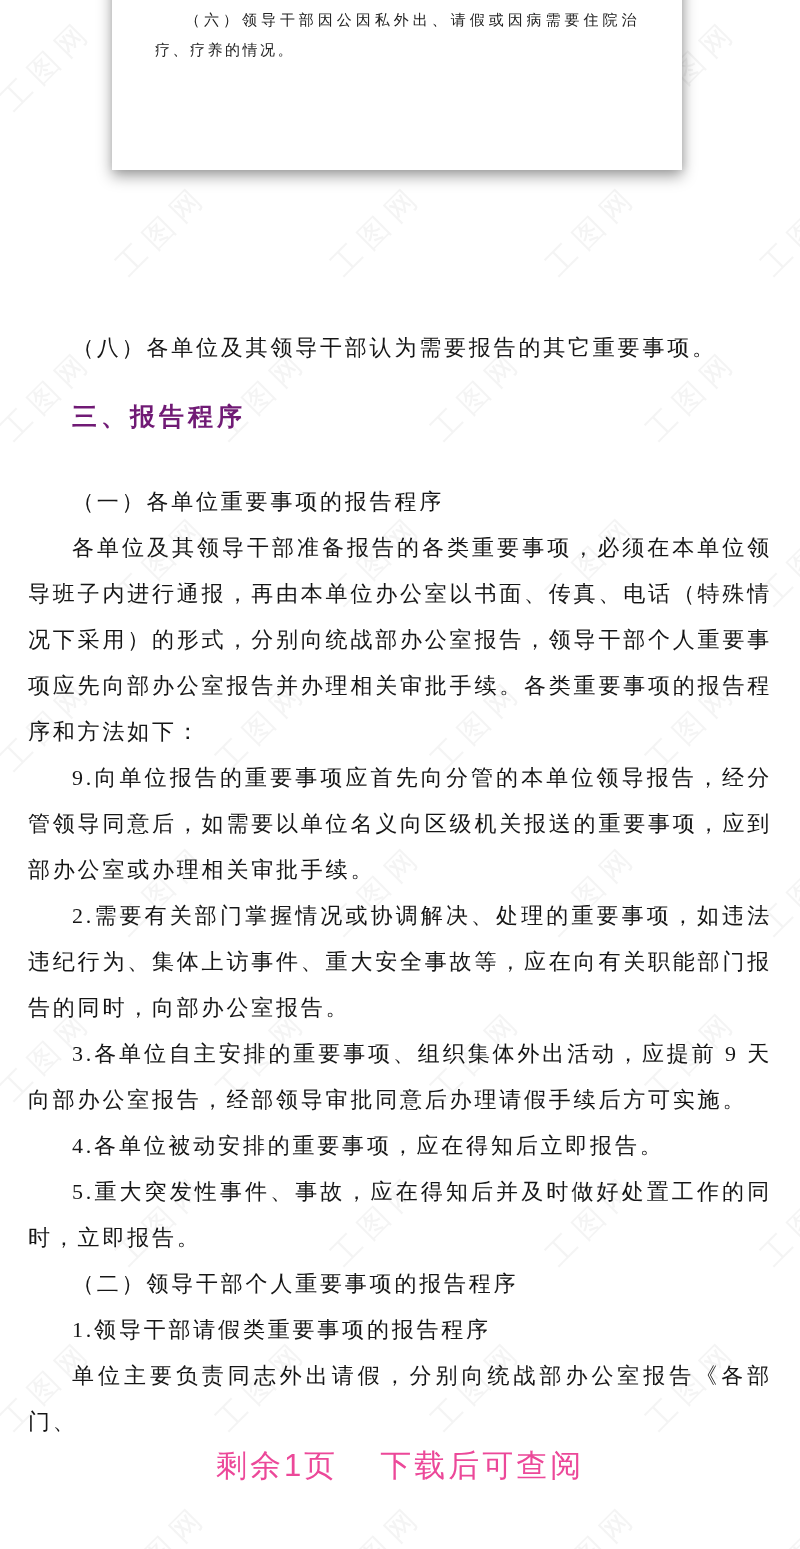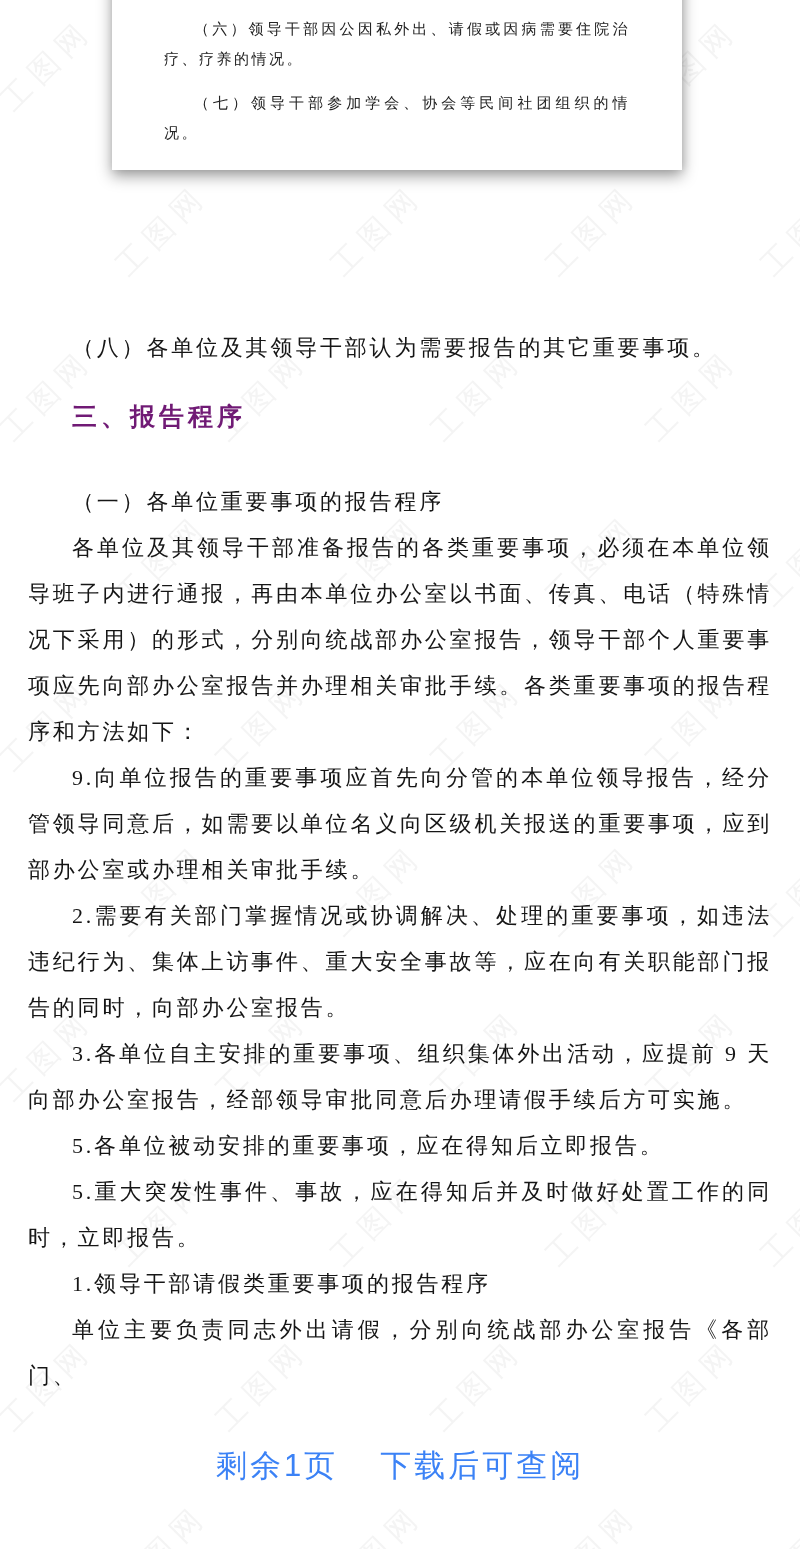--- a/index.html
+++ b/index.html
@@ -40,21 +40,21 @@
     top: -206px;
     width: 570px;
     height: 376px;
     box-sizing: border-box;
     padding: 206px 38px 0 38px;
     background: #ffffff;
     box-shadow: 0 6px 14px rgba(0,0,0,0.38), 2px 0 8px rgba(0,0,0,0.10);
     z-index: 2;
   }
   .doc-card p {
-    margin: 14px;
+    margin: 5px;
     text-indent: 2em;
     font-family: "Liberation Serif", "DejaVu Serif", serif;
     font-size: 15px;
     line-height: 30px;
     letter-spacing: 2.5px;
     color: #222222;
     text-align: justify;
   }
 
   
@@ -102,21 +102,21 @@
   .footer {
     position: absolute;
     left: 0;
     top: 1445px;
     width: 100%;
     text-align: center;
     z-index: 3;
     font-family: "Liberation Sans", "DejaVu Sans", sans-serif;
     font-size: 31px;
     letter-spacing: 3px;
-    color: #3b82f6;
+    color: #ec4899;
   }
   .footer .hint {
     margin-left: 42px;
   }
 </style>
 </head>
 <body>
 
 <div class="page">
 
@@ -159,35 +159,35 @@
       <span class="wm" style="color: rgb(138, 138, 138); left: 635px; top: 1365px;">工图网</span>
       <span class="wm" style="color: rgb(138, 138, 138); left: 105px; top: 1530px;">工图网</span>
       <span class="wm" style="color: rgb(138, 138, 138); left: 320px; top: 1530px;">工图网</span>
       <span class="wm" style="color: rgb(138, 138, 138); left: 535px; top: 1530px;">工图网</span>
       <span class="wm" style="color: rgb(138, 138, 138); left: 750px; top: 1530px;">工图网</span>
     </div>
 
   <div class="doc-card">
     <div>
         <p>（六）领导干部因公因私外出、请假或因病需要住院治疗、疗养的情况。</p>
-        <p>（七）领导干部参加学会、协会等民间社团组织的情况。</p>
       </div>
   </div>
 
   <div class="content">
     <p class="item-eight">（八）各单位及其领导干部认为需要报告的其它重要事项。</p>
     <h2 class="section-heading">三、报告程序</h2>
     <div class="body-text">
         <p>（一）各单位重要事项的报告程序</p>
         <p>各单位及其领导干部准备报告的各类重要事项，必须在本单位领导班子内进行通报，再由本单位办公室以书面、传真、电话（特殊情况下采用）的形式，分别向统战部办公室报告，领导干部个人重要事项应先向部办公室报告并办理相关审批手续。各类重要事项的报告程序和方法如下：</p>
         <p>9.向单位报告的重要事项应首先向分管的本单位领导报告，经分管领导同意后，如需要以单位名义向区级机关报送的重要事项，应到部办公室或办理相关审批手续。</p>
         <p>2.需要有关部门掌握情况或协调解决、处理的重要事项，如违法违纪行为、集体上访事件、重大安全事故等，应在向有关职能部门报告的同时，向部办公室报告。</p>
         <p>3.各单位自主安排的重要事项、组织集体外出活动，应提前 9 天向部办公室报告，经部领导审批同意后办理请假手续后方可实施。</p>
-        <p>5.各单位被动安排的重要事项，应在得知后立即报告。</p>
+        <p>4.各单位被动安排的重要事项，应在得知后立即报告。</p>
         <p>5.重大突发性事件、事故，应在得知后并及时做好处置工作的同时，立即报告。</p>
+        <p>（二）领导干部个人重要事项的报告程序</p>
         <p>1.领导干部请假类重要事项的报告程序</p>
         <p>单位主要负责同志外出请假，分别向统战部办公室报告《各部门、</p>
       </div>
   </div>
 
   <div class="footer">
     <span>剩余1页</span><span class="hint">下载后可查阅</span>
   </div>
 
 </div>

